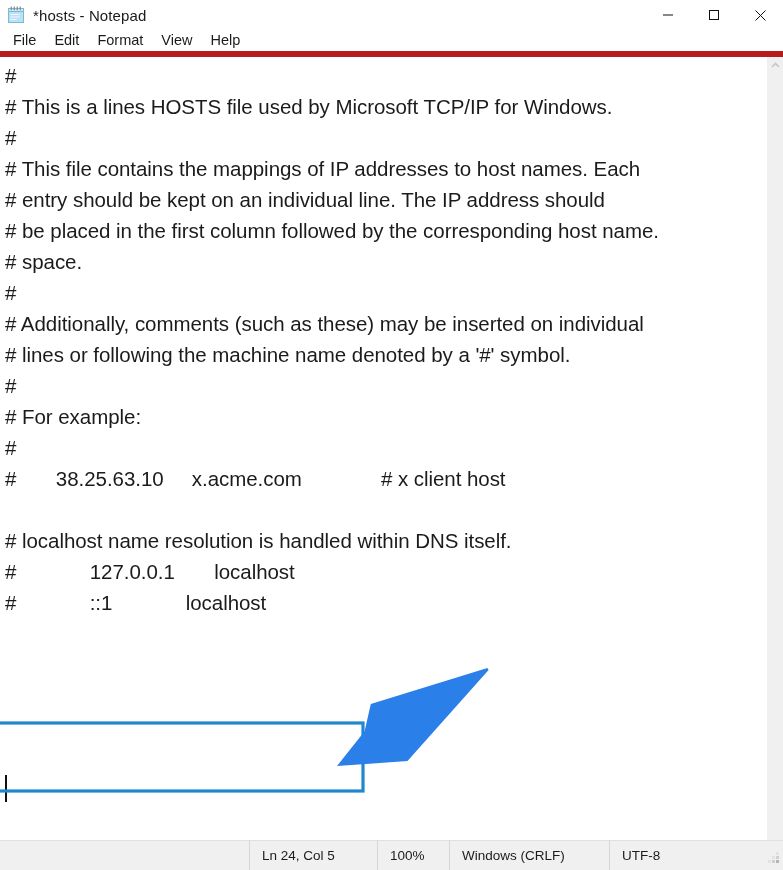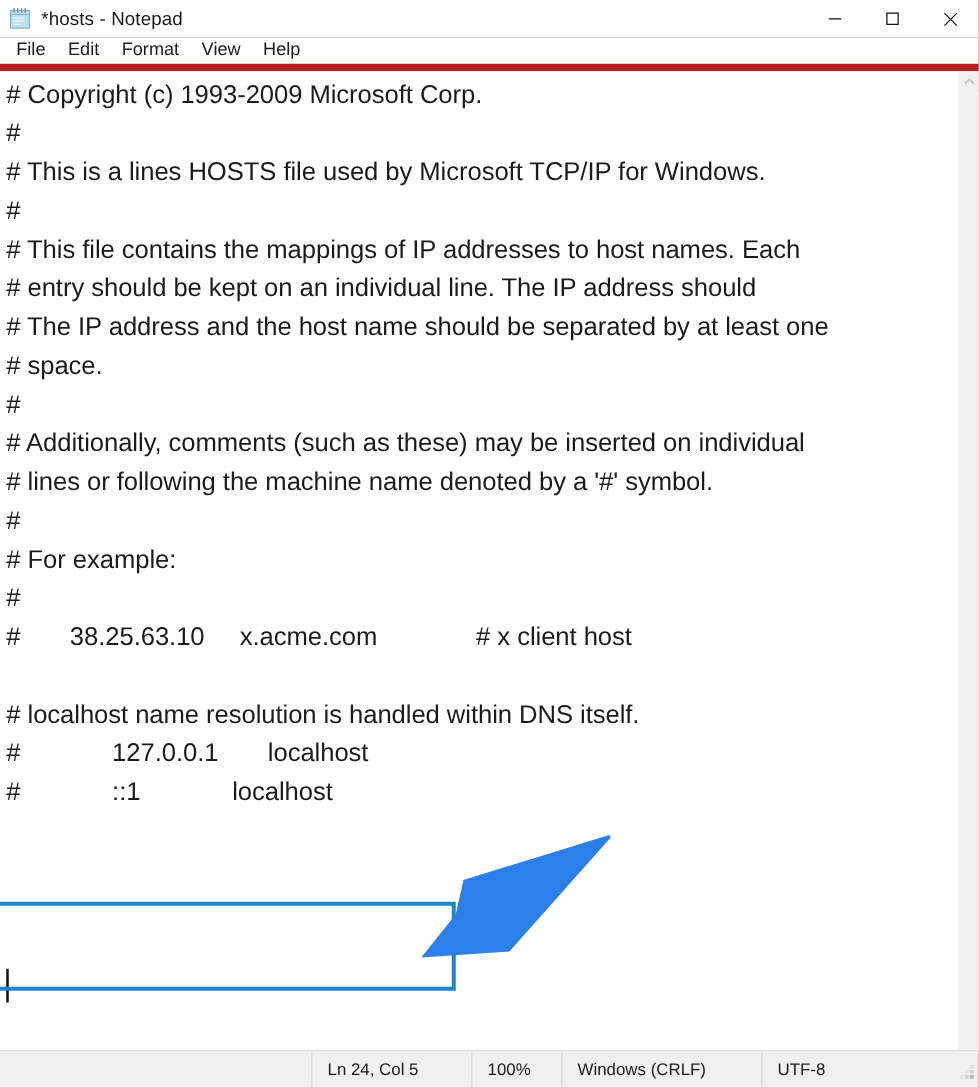--- a/index.html
+++ b/index.html
@@ -188,27 +188,26 @@
     <div class="menu-item">File</div>
     <div class="menu-item">Edit</div>
     <div class="menu-item">Format</div>
     <div class="menu-item">View</div>
     <div class="menu-item">Help</div>
   </div>
 
   <div id="editor-wrap">
     <div id="editor">
 
-      <div class="line"># Copyright (c) 1993-2009 Microsoft Corp.</div>
         <div class="line">#</div>
         <div class="line"># This is a lines HOSTS file used by Microsoft TCP/IP for Windows.</div>
         <div class="line">#</div>
         <div class="line"># This file contains the mappings of IP addresses to host names. Each</div>
         <div class="line"># entry should be kept on an individual line. The IP address should</div>
-        <div class="line"># The IP address and the host name should be separated by at least one</div>
+        <div class="line"># be placed in the first column followed by the corresponding host name.</div>
         <div class="line"># space.</div>
         <div class="line">#</div>
         <div class="line"># Additionally, comments (such as these) may be inserted on individual</div>
         <div class="line"># lines or following the machine name denoted by a '#' symbol.</div>
         <div class="line">#</div>
         <div class="line"># For example:</div>
         <div class="line">#</div>
         <div class="line">#       38.25.63.10     x.acme.com              # x client host</div>
         <div class="line"></div>
         <div class="line"># localhost name resolution is handled within DNS itself.</div>

